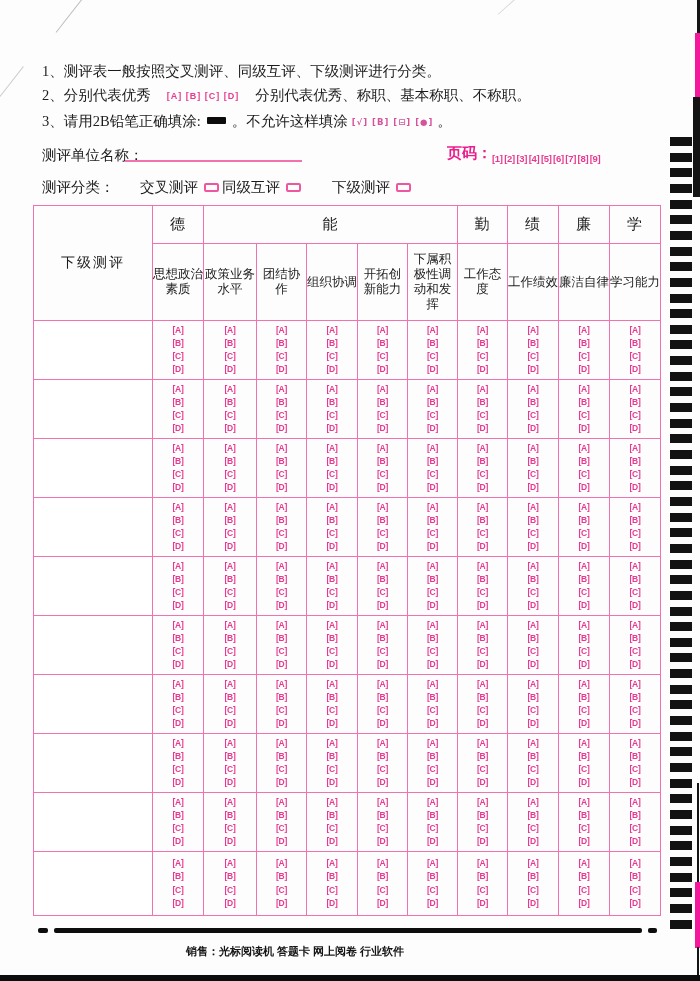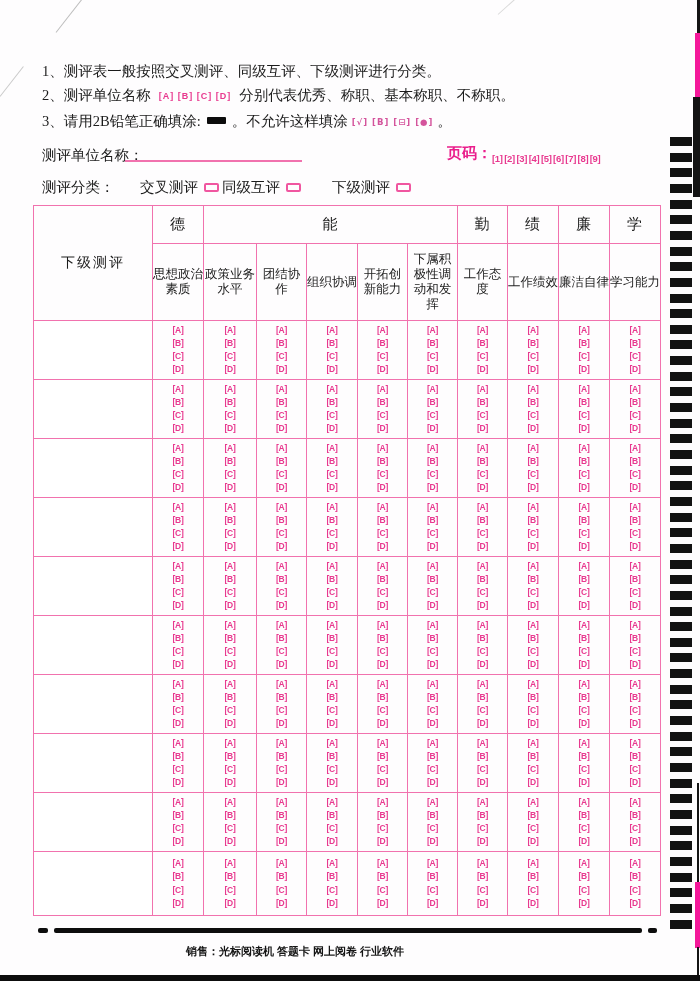--- a/index.html
+++ b/index.html
@@ -21,21 +21,21 @@
     position:absolute; left:0; top:15px; width:694px; text-align:center;
     font-family:"Liberation Sans","DejaVu Sans",sans-serif;
     font-size:28px; font-weight:900; letter-spacing:0.5px; color:#101010;
   }
 
   .notes { position:absolute; left:42px; top:59px; display:flex; font-size:14.5px; line-height:24.3px; }
   .notes-label { white-space:nowrap; }
   .note-line { white-space:nowrap; }
   .inline-bubbles {
     font-family:"Liberation Sans","DejaVu Sans",sans-serif; font-weight:bold;
-    font-size:9px; color:var(--bubble-pink); letter-spacing:1px; margin:0 8px; vertical-align:1px;
+    font-size:9px; color:var(--bubble-pink); letter-spacing:1px; margin:0 16px; vertical-align:1px;
   }
   .fill-sample { display:inline-block; width:19px; height:7px; background:#0c0c0c; border-radius:1px; margin:0 6px; vertical-align:2px; }
   .wrong-marks {
     font-family:"DejaVu Sans",sans-serif; font-weight:bold;
     font-size:8.5px; color:#D4549C; letter-spacing:1px; margin:0 4px; vertical-align:1px;
   }
 
   .unit-label { position:absolute; left:42px; top:146px; font-size:14.5px; }
   .unit-line { position:absolute; left:125px; top:160px; width:177px; height:2px; background:var(--border-pink); }
   .pageno-label {
@@ -98,21 +98,21 @@
 <div class="sheet">
 
   <div class="diag diag1"></div>
   <div class="diag diag2"></div>
   <div class="diag diag3"></div>
 
 
   <div class="notes">
     <div>
       <div class="note-line"><span>1、</span><span>测评表一般按照交叉测评、同级互评、下级测评进行分类。</span></div>
-      <div class="note-line"><span>2、</span><span>测评单位名称</span><span class="inline-bubbles">[A] [B] [C] [D]</span><span>分别代表优秀、称职、基本称职、不称职。</span></div>
+      <div class="note-line"><span>2、</span><span>分别代表优秀</span><span class="inline-bubbles">[A] [B] [C] [D]</span><span>分别代表优秀、称职、基本称职、不称职。</span></div>
       <div class="note-line"><span>3、</span><span>请用2B铅笔正确填涂:</span><span class="fill-sample"></span><span>。不允许这样填涂</span><span class="wrong-marks">[√] [B] [⊟] [●]</span><span>。</span></div>
     </div>
   </div>
 
   <div class="unit-label">测评单位名称：</div>
   <div class="unit-line"></div>
 
   <div class="pageno-label">页码：</div>
   <div class="pageno-bubbles"><span class="pbub">[1]</span><span class="pbub">[2]</span><span class="pbub">[3]</span><span class="pbub">[4]</span><span class="pbub">[5]</span><span class="pbub">[6]</span><span class="pbub">[7]</span><span class="pbub">[8]</span><span class="pbub">[9]</span></div>
 

